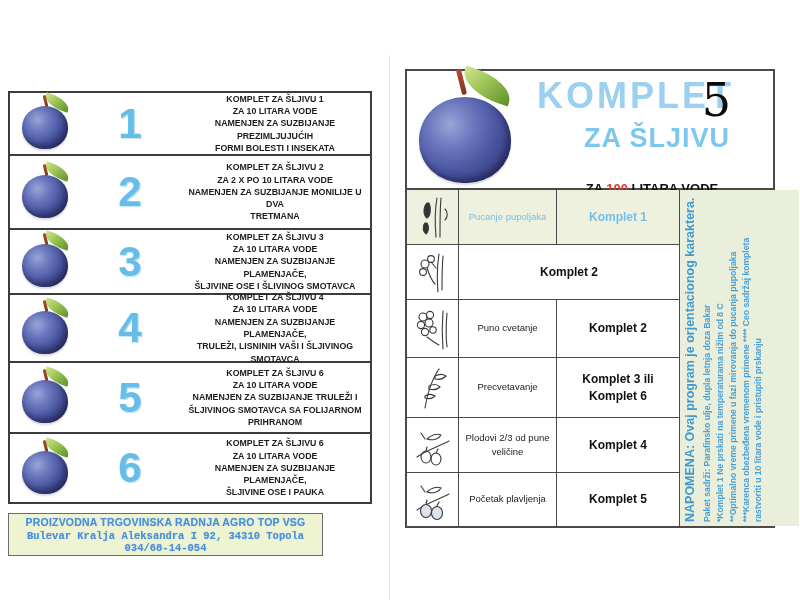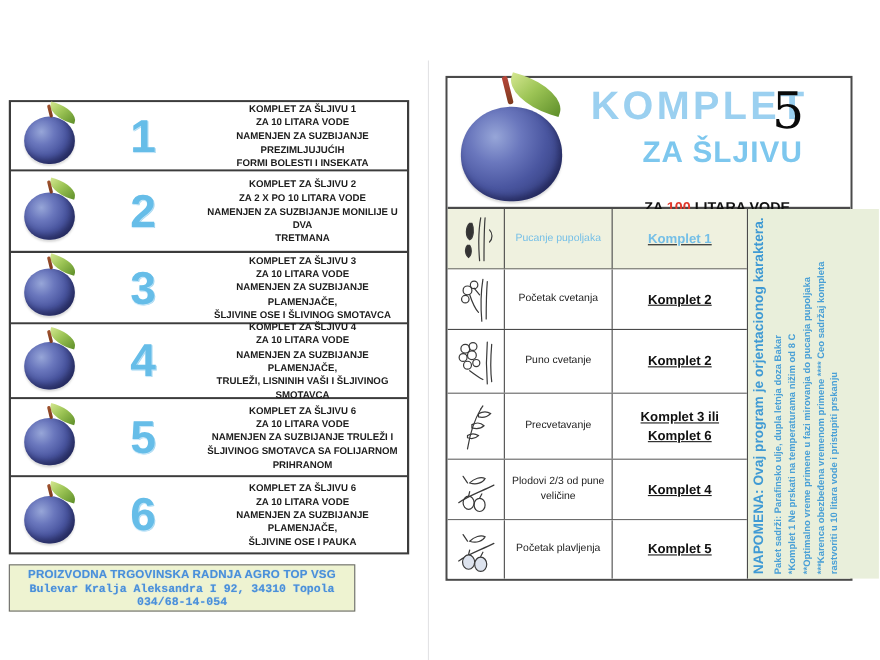--- a/index.html
+++ b/index.html
@@ -55,21 +55,21 @@
   .r-grid{width:272px;flex:none;display:flex;flex-direction:column;border-radius:16px;}
   .r-row{display:flex;border-bottom:1.5px solid #4a4a4a;box-sizing:border-box;background:#fff;flex:none;}
   .r-row:nth-child(1){height:55px}.r-row:nth-child(2){height:55px}
   .r-row:nth-child(3){height:58px}.r-row:nth-child(4){height:60px}
   .r-row:nth-child(5){height:55px}.r-row:nth-child(6){height:53px;border-bottom:none;}
   .r-row.highlight{background:#eff1df;}
   .r-row.highlight .stage,.r-row.highlight .komplet{color:#74bfe7;}
   .cell{box-sizing:border-box;display:flex;align-items:center;justify-content:center;}
   .c-icon{width:52px;flex:none;border-right:1.5px solid #4a4a4a;}
   .c-stage{width:98px;flex:none;border-right:1.5px solid #4a4a4a;}
-  .c-komplet{flex:1;text-decoration:underline;}
+  .c-komplet{flex:1;}
   .stage{font-size:9.5px;text-align:center;white-space:pre-line;line-height:1.5;color:#222;}
   .komplet{font-size:12px;font-weight:700;text-align:center;white-space:pre-line;line-height:1.4;color:#111;}
   .sketch{stroke:#3a3a3a;fill:none;stroke-width:1.1;stroke-linecap:round;}
 
   .sidebar{width:120px;flex:none;border-left:1.5px solid #4a4a4a;background:#e9efdb;position:relative;overflow:hidden;box-sizing:border-box;}
   .sidebar-rot{position:absolute;top:0;left:0;width:336px;height:118px;transform-origin:0 0;
                transform:rotate(-90deg) translateX(-336px);padding:2px 4px;box-sizing:border-box;}
   .sb-line{color:#4aa0d6;font-weight:700;font-size:8.6px;line-height:1.5;white-space:nowrap;}
   .sb-big{font-size:12.5px;line-height:1.35;margin-bottom:2px;color:#3f9ad4;}
 </style>
@@ -218,23 +218,20 @@
             <svg class="sketch" width="40" height="44" viewBox="0 0 40 44">
               <path d="M26 4 C24 16 24 30 25 42"></path>
                 <path d="M30 6 C29 18 29 30 29 40"></path>
               <circle cx="12" cy="14" r="4"></circle>
                 <circle cx="18" cy="9" r="3.4"></circle>
                 <circle cx="10" cy="22" r="3.4"></circle>
               <path d="M14 18 C16 24 18 30 22 34"></path>
                 <path d="M18 12 L23 18"></path>
             </svg>
           </div>
-          <div class="cell c-stage">
-              <div class="stage">Početak cvetanja</div>
-            </div>
           <div class="cell c-komplet">
               <div class="komplet">Komplet 2</div>
             </div>
         </div>
 
         <div class="r-row">
           <div class="cell c-icon">
             <svg class="sketch" width="40" height="44" viewBox="0 0 40 44">
               <path d="M30 4 C29 16 29 30 30 42"></path>
                 <path d="M34 6 C33 18 33 32 34 40"></path>

